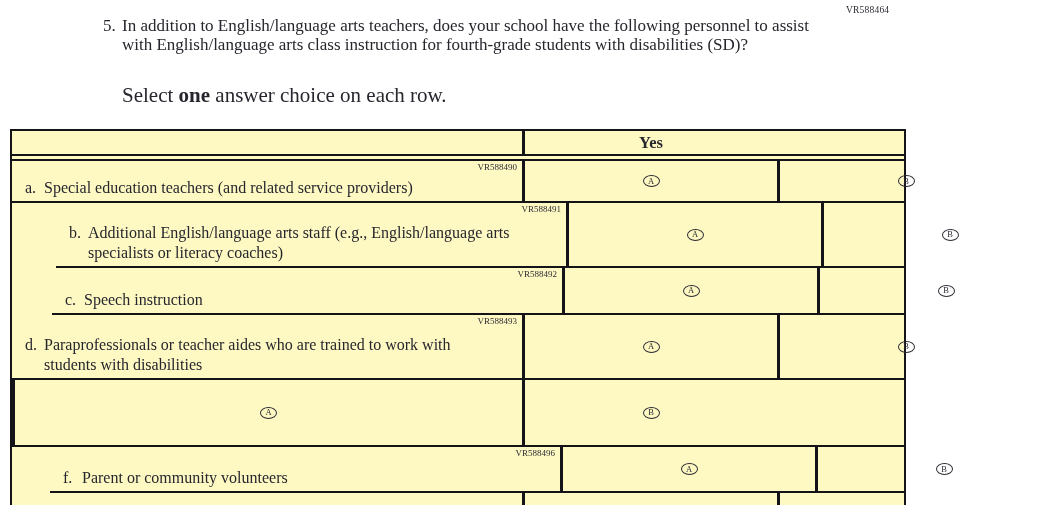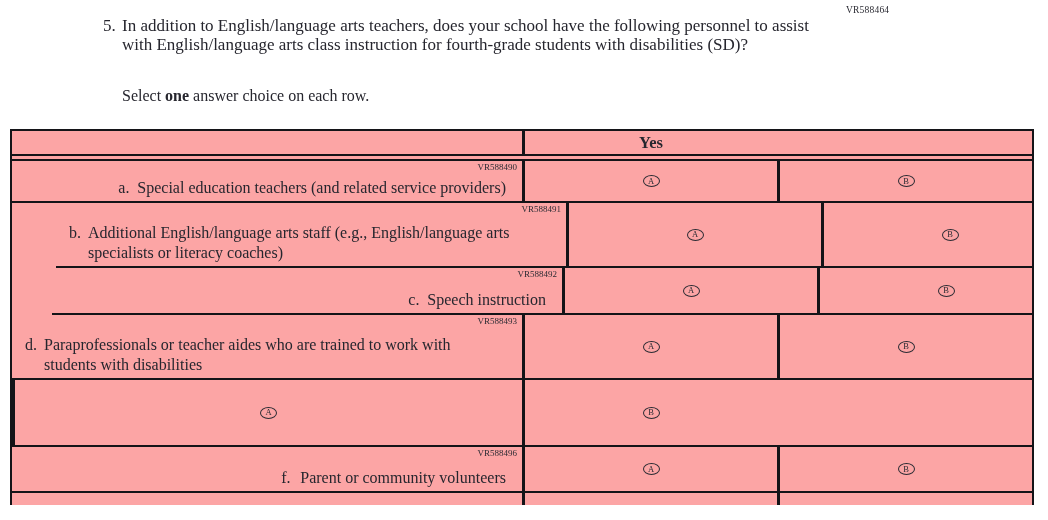--- a/index.html
+++ b/index.html
@@ -38,35 +38,35 @@
     left: 122px;
     top: 16px;
     width: 700px;
     font-size: 17px;
     line-height: 19px;
   }
   .q-instruction {
     position: absolute;
     left: 122px;
     top: 86px;
-    font-size: 16px;
+    font-size: 21px;
     line-height: 19px;
   }
   .q-instruction .bold-word { font-weight: bold; }
 
   
   .qtable {
     position: absolute;
     left: 10px;
     top: 129px;
-    width: 1024px;
+    width: 896px;
     border: 2px solid #141418;
     border-bottom: none;
     box-sizing: border-box;
-    background: #fca5a5;
+    background: #fef9c3;
   }
   .trow {
     display: grid;
     grid-template-columns: 510px 255px 255px;
     box-sizing: border-box;
   }
   .trow.head {
     height: 30px;
     border-bottom: 7px double #141418;
   }
@@ -87,21 +87,20 @@
     font-size: 16.5px;
   }
 
   .label-cell {
     display: flex;
     flex-direction: column;
     justify-content: flex-end;
     padding: 14px 16px 3px 13px;
     font-size: 16px;
     line-height: 20px;
-    align-items: flex-end;
   }
   .row-code {
     position: absolute;
     top: 1px;
     right: 5px;
     font-size: 9px;
     color: #2b2b33;
     line-height: 11px;
   }
   .rowlabel {
@@ -133,21 +132,21 @@
     cursor: pointer;
     box-sizing: border-box;
   }
 
   
   .r-a { height: 42px; }
   .r-b { height: 65px; margin-left: 44px; }
   .r-c { height: 47px; margin-left: 40px; }
   .r-d { height: 65px; }
   .r-e { height: 67px; }
-  .r-f { height: 46px; }
+  .r-f { height: 46px; margin-left: 38px; }
 </style>
 </head>
 <body>
 
 <div id="page">
 
   <div class="admin-code">VR588464</div>
 
   <div class="q-number">5.</div>
   <div class="q-text">In addition to English/language arts teachers, does your school have the following personnel to assist with English/language arts class instruction for fourth-grade students with disabilities (SD)?</div>

